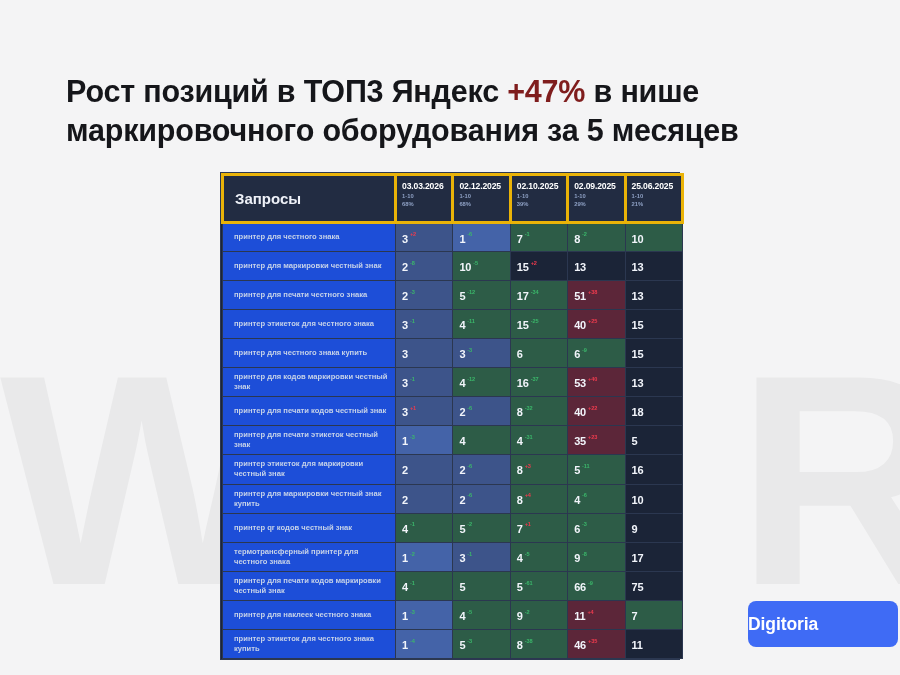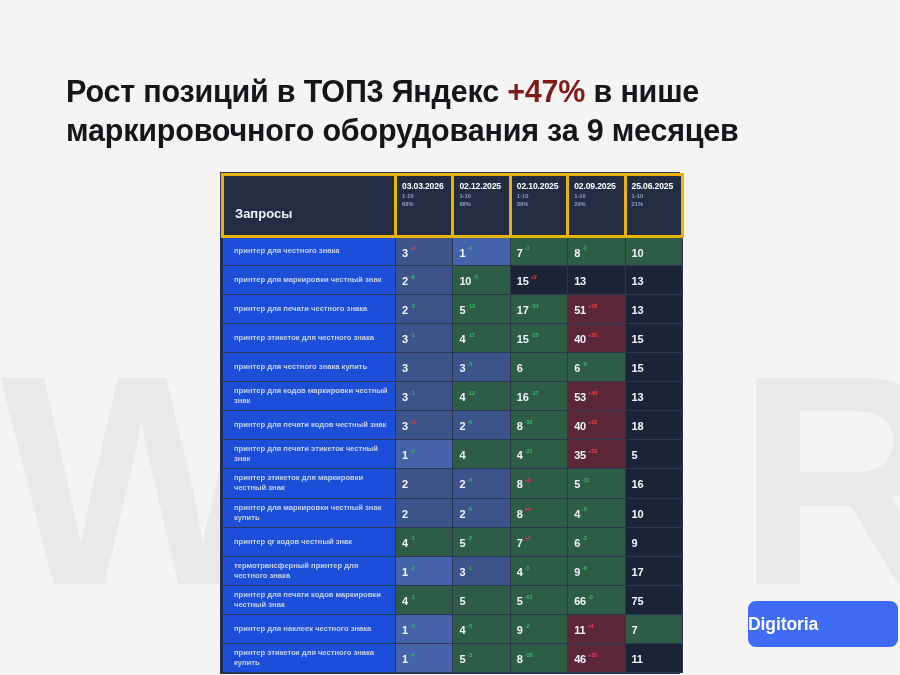--- a/index.html
+++ b/index.html
@@ -64,23 +64,23 @@
 
   
   thead th {
     background: #222c42;
     border: 3px solid #eab308;
     padding: 0;
     vertical-align: top;
   }
   th.query-head {
     text-align: left;
-    padding: 30px 0 14px 11px;
+    padding: 14px 0 14px 11px;
     color: #eef1f8;
-    font-size: 13px;
+    font-size: 15px;
     font-weight: 700;
     vertical-align: middle;
   }
   th.date-head {
     padding: 5px 4px 4px 5px;
     text-align: left;
   }
   .date-label {
     color: #ffffff;
     font-size: 8.6px;
@@ -160,21 +160,21 @@
     font-size: 17.5px;
     font-weight: 700;
     letter-spacing: -0.1px;
   }
 </style>
 </head>
 <body>
 
 <div class="watermark">WM R</div>
 
-<h1 class="title"><span>Рост позиций в ТОП3 Яндекс </span><span class="accent">+47%</span><span> в нише маркировочного оборудования за 9 месяцев</span></h1>
+<h1 class="title"><span>Рост позиций в ТОП3 Яндекс </span><span class="accent">+47%</span><span> в нише маркировочного оборудования за 5 месяцев</span></h1>
 
 <div class="table-wrap">
   <table>
     <colgroup>
       <col class="c-query">
         <col class="c-date">
         <col class="c-date">
         <col class="c-date">
         <col class="c-date">
         <col class="c-date">

